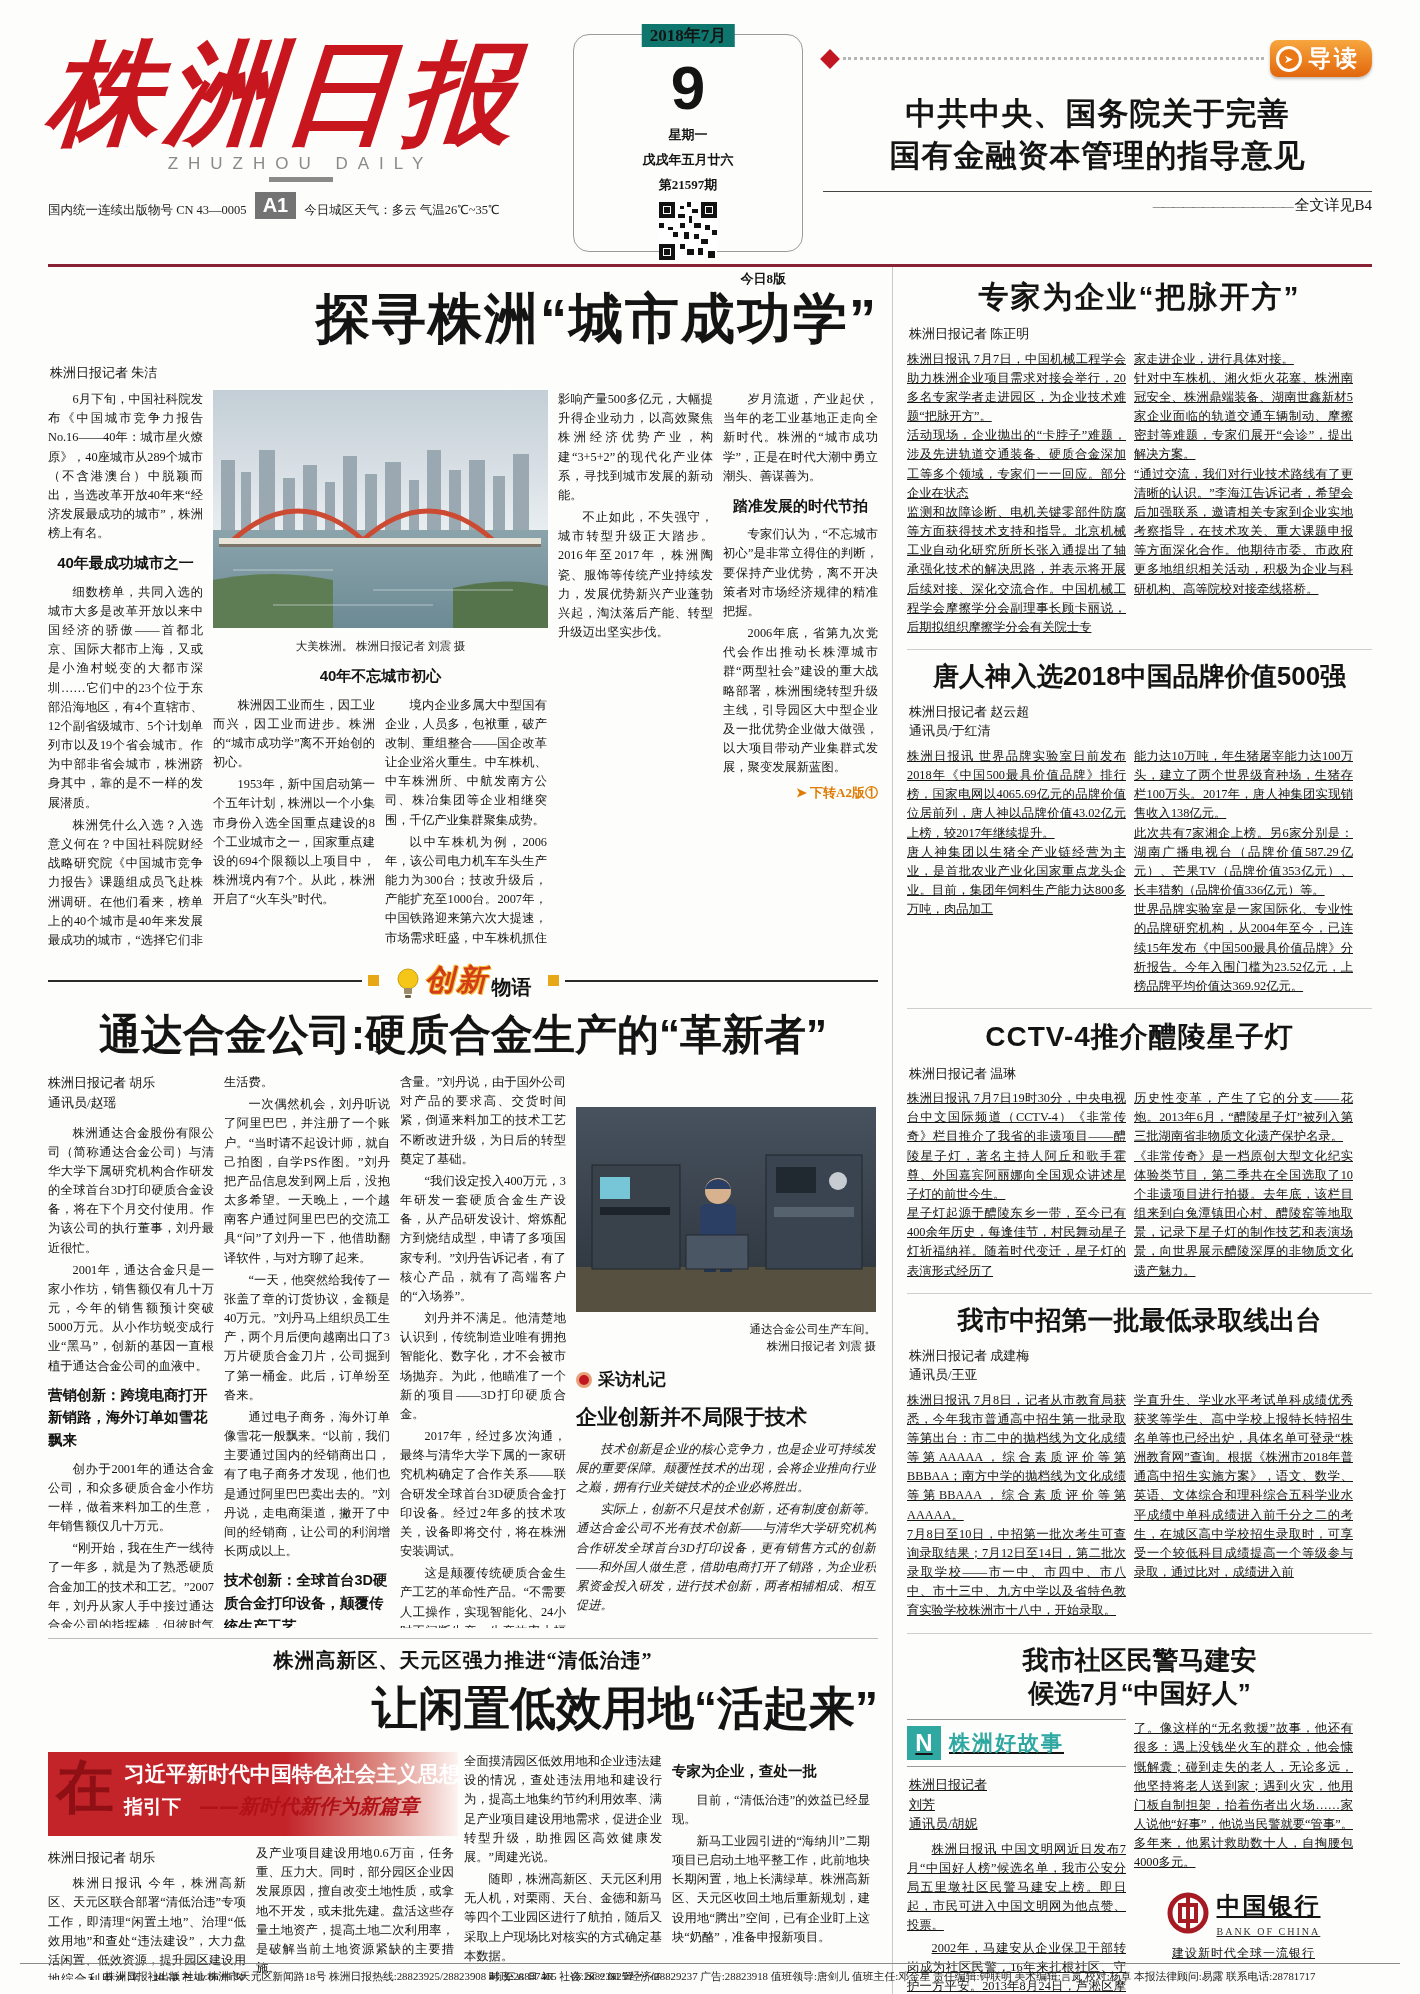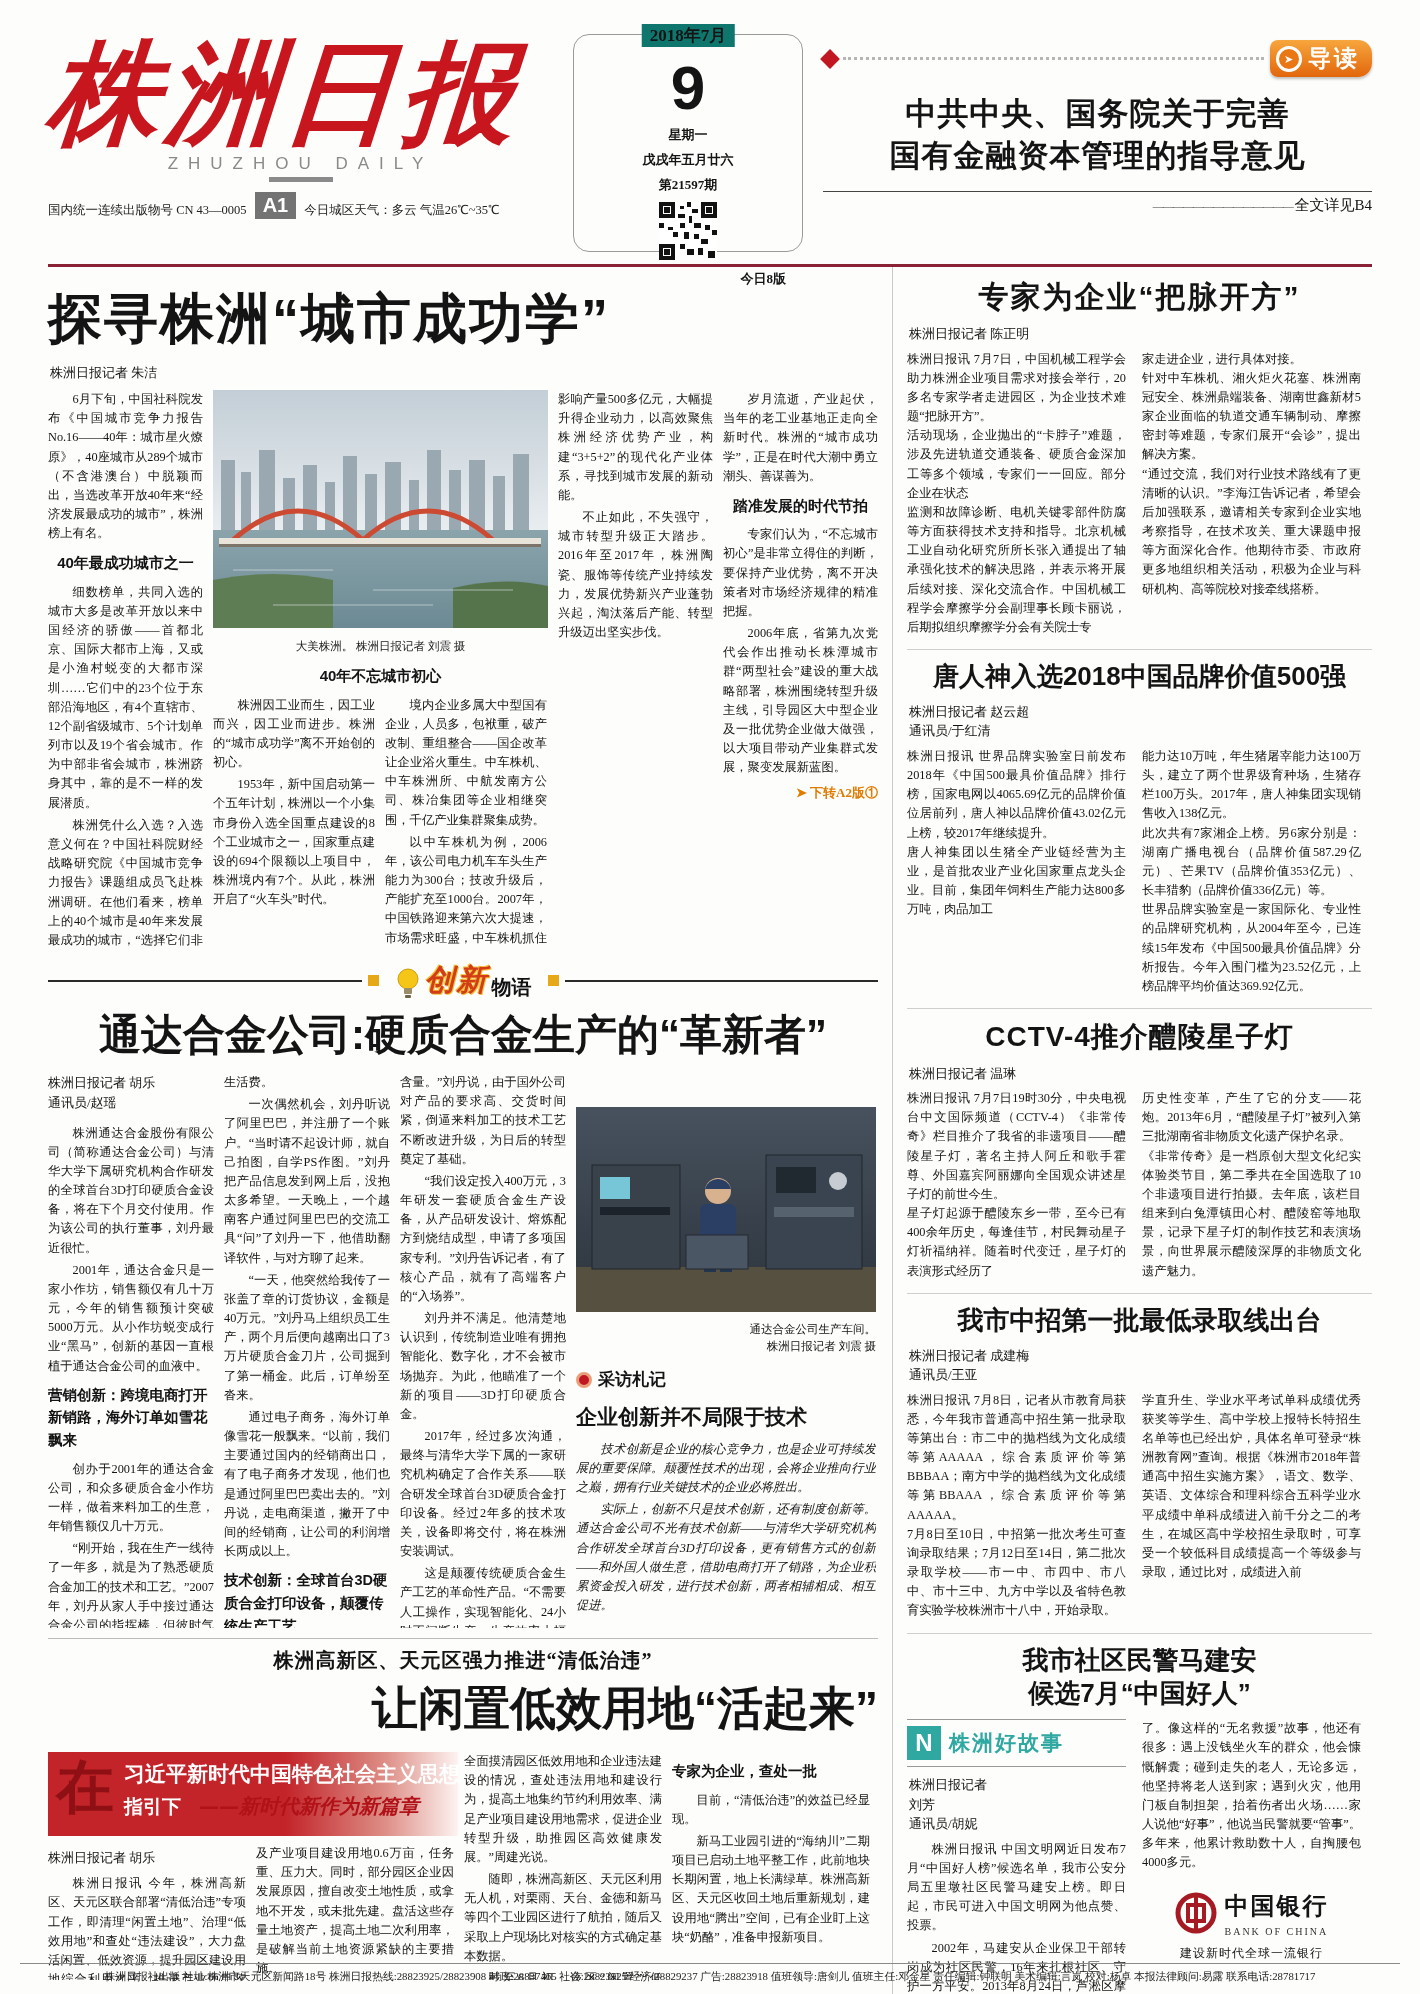--- a/index.html
+++ b/index.html
@@ -32,21 +32,21 @@
   .daodu-ref { border-top:1px solid #444; margin-top:14px; padding-top:4px; text-align:right; font-size:15px; }
   .daodu-ref:before { content:"—————————————— "; color:#444; letter-spacing:-1px; font-size:11px; }
 
   .mainrule { height:3px; background:#8a2236; margin:6px 48px 0 48px; }
 
   
   .main { display:flex; padding:0 48px; }
   .leftcol { width:845px; border-right:1px solid #c9c9c9; padding-right:14px; }
   .rightcol { flex:1; padding-left:14px; }
 
-  h1.lead { font-family:"Liberation Sans",sans-serif; font-weight:900; font-size:54px; text-align:left; letter-spacing:2px; margin:16px 0 8px 0; }
+  h1.lead { font-family:"Liberation Sans",sans-serif; font-weight:900; font-size:54px; text-align:right; letter-spacing:2px; margin:16px 0 8px 0; }
   .byline { font-size:13px; margin:4px 0 8px 2px; }
   .cols { display:flex; gap:10px; text-align:justify; font-size:12.3px; line-height:1.56; }
   .col { flex:none; overflow:hidden; }
   .coltext p, .col p { text-indent:2em; margin-bottom:3px; }
   .contcol > p:first-child, .contcol .coltext:first-child p:first-child { text-indent:0; }
   .subhead { font-family:"Liberation Sans",sans-serif; font-size:15px; font-weight:900; text-align:center; margin:8px 0; }
   .s1cols { height:560px; overflow:hidden; }
   .w155 { width:155px; } .wmid { width:335px; }
   .photo-frame { width:100%; }
   .caption { font-size:11.5px; text-align:center; margin:4px 0 2px 0; color:#222; }
@@ -89,21 +89,21 @@
   .w198 { width:198px; }
   .pad-banner { padding-top:92px; }
   .s3byline { font-size:13px; margin:96px 0 6px 0; }
 
   
   .rart { border-bottom:1px solid #cfcfcf; padding:10px 0 12px 0; }
   .rart:last-child { border-bottom:none; }
   .rhead { font-family:"Liberation Sans",sans-serif; font-weight:900; text-align:center; line-height:1.3; }
   .rh30 { font-size:30px; letter-spacing:2px; } .rh26 { font-size:26px; } .rh28 { font-size:28px; letter-spacing:1px; }
   .rbyline { font-size:13px; margin:8px 0 6px 2px; line-height:1.5; }
-  .rcols { display:flex; gap:16px; font-size:12.3px; line-height:1.56; text-align:justify; }
+  .rcols { display:flex; gap:8px; font-size:12.3px; line-height:1.56; text-align:justify;text-decoration:underline; }
   .rcol { width:219px; overflow:hidden; }
   .nbadge-row { border-top:1px solid #999; border-bottom:1px solid #999; padding:6px 0; display:flex; align-items:center; gap:8px; margin-bottom:8px; }
   .nsq { width:34px; height:34px; background:#2fa8a2; color:#fff; font-family:"Liberation Sans",sans-serif; font-weight:900; font-size:24px; display:flex; align-items:center; justify-content:center; flex:none; }
   .ntext { color:#2fa8a2; font-family:"Liberation Sans",sans-serif; font-weight:900; font-size:21px; letter-spacing:2px; }
   .bankad { margin-top:14px; display:flex; flex-direction:column; align-items:center; gap:2px; }
   .bankrow { display:flex; align-items:center; gap:8px; }
   .bankname { font-family:"DejaVu Serif",serif; font-weight:900; font-size:24px; letter-spacing:2px; }
   .banken { font-size:10px; letter-spacing:2px; color:#333; }
   .bankslogan { font-size:12px; margin-top:2px; letter-spacing:1px; }
 

